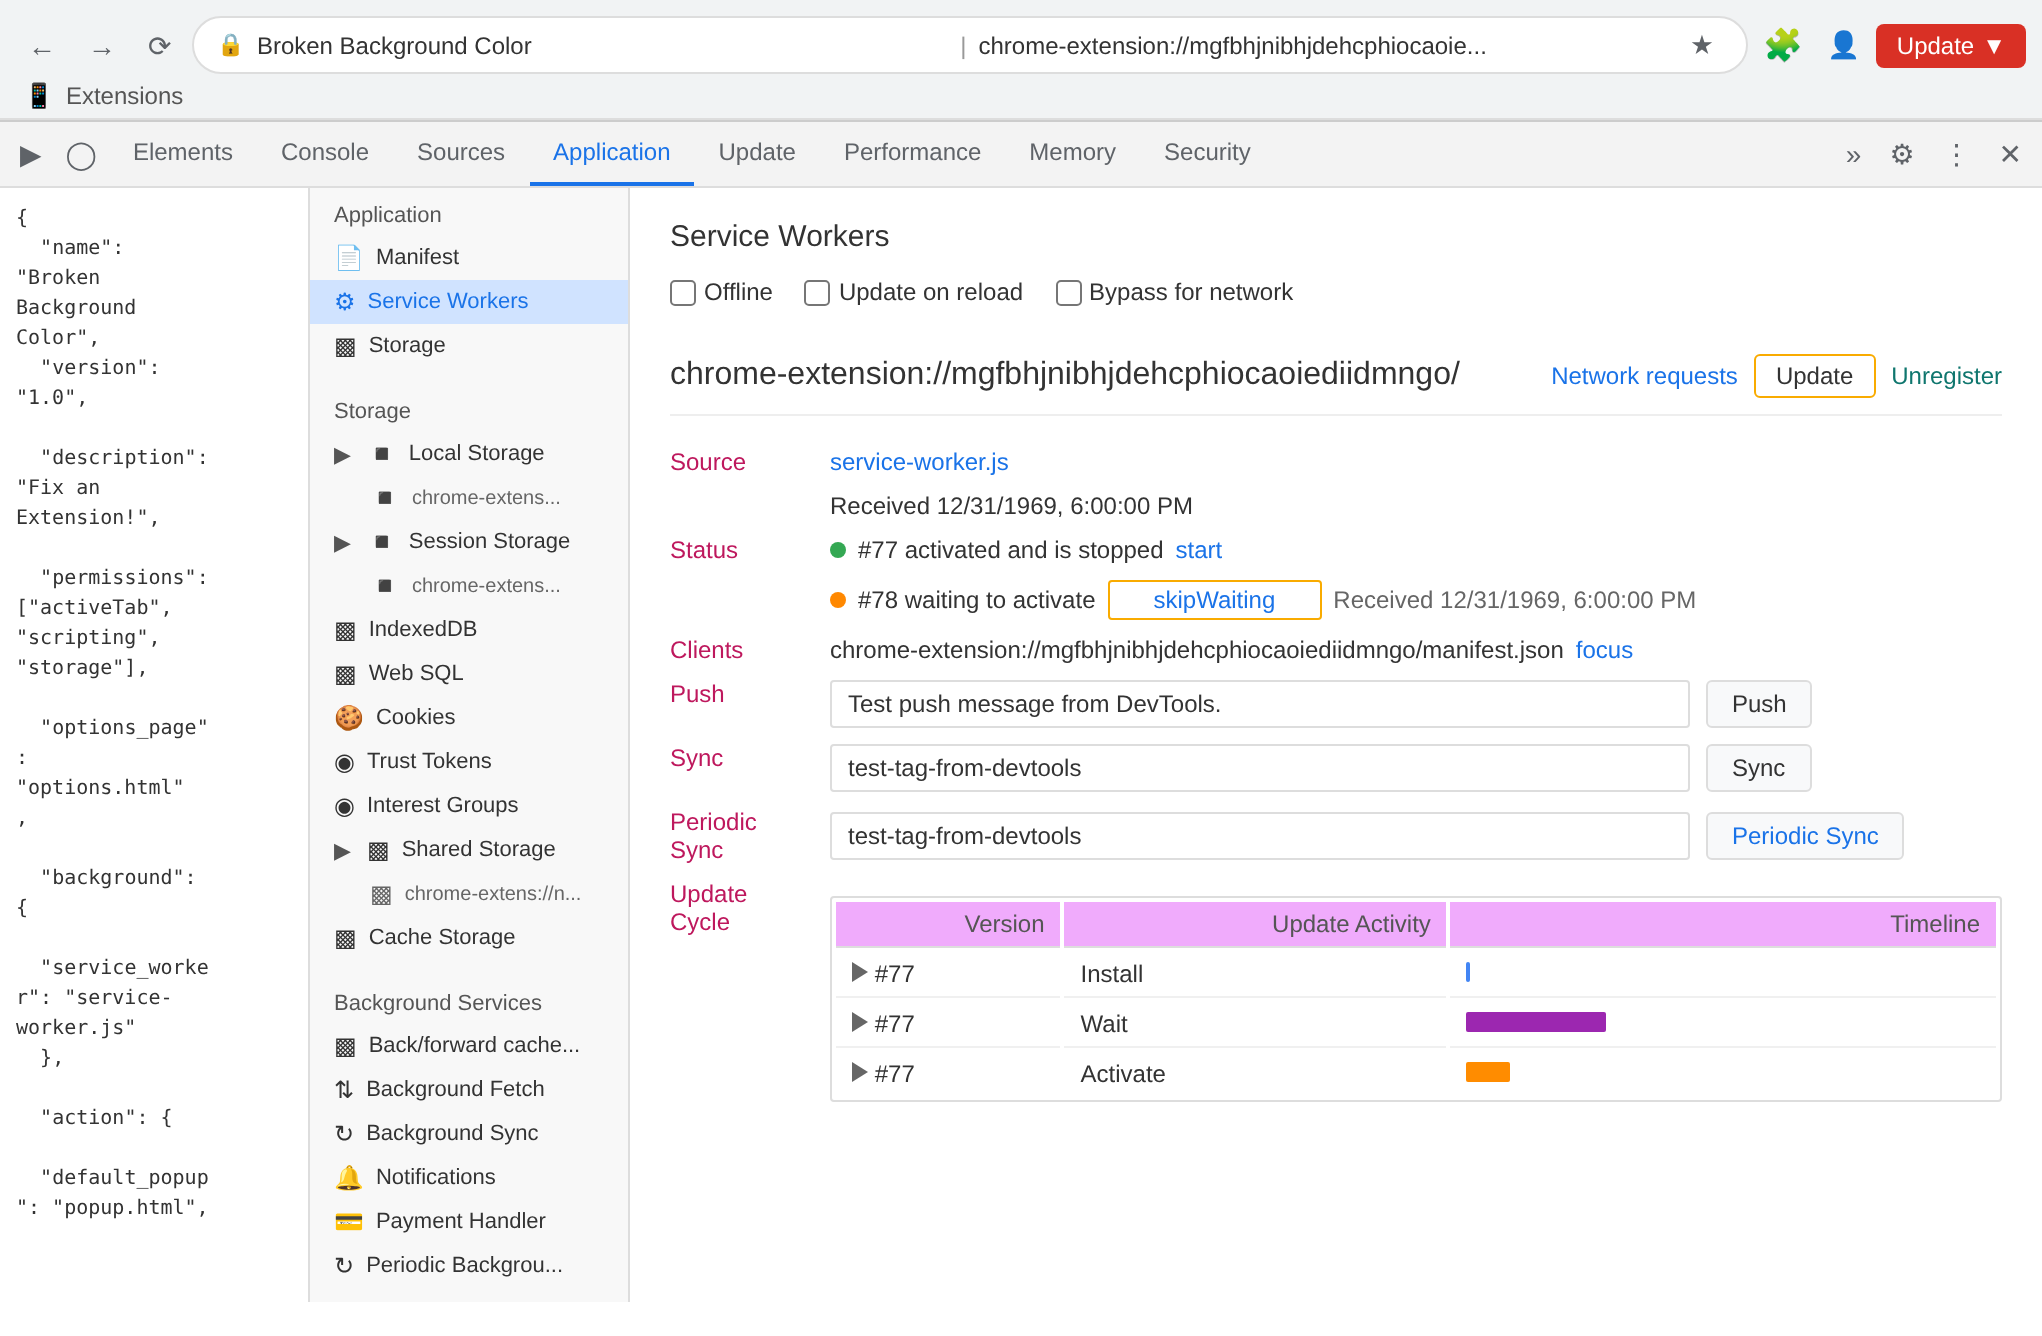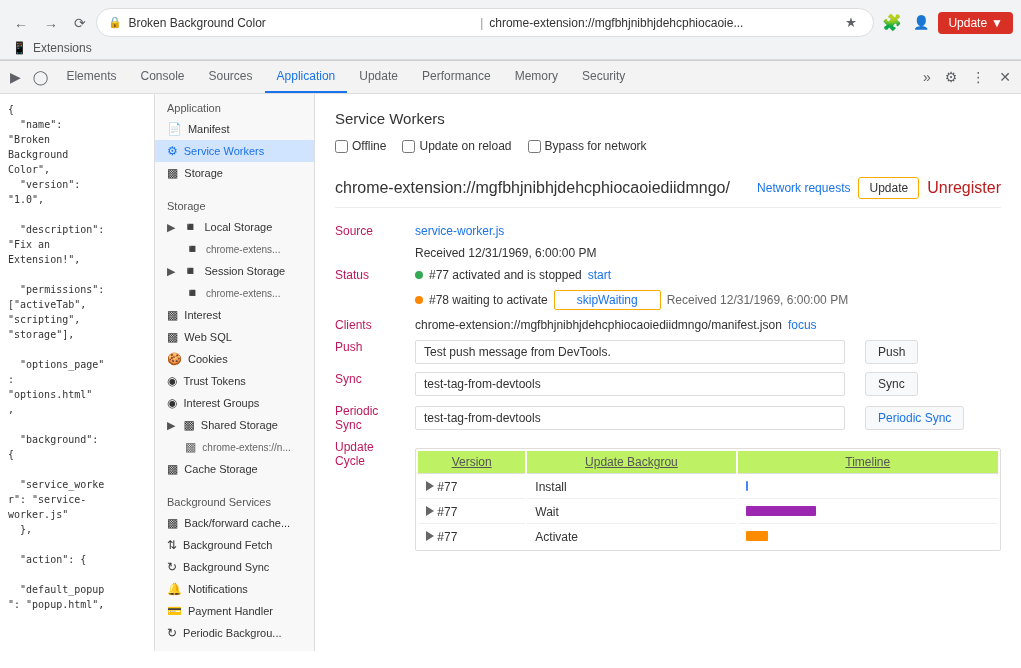--- a/index.html
+++ b/index.html
@@ -44,42 +44,42 @@
     
     .main-content { flex: 1; overflow-y: auto; padding: 16px 20px; background: #fff; }
     .sw-title { font-size: 15px; font-weight: 400; color: #333; margin-bottom: 12px; }
     .sw-options { display: flex; align-items: center; gap: 16px; margin-bottom: 16px; }
     .sw-checkbox-label { display: flex; align-items: center; gap: 4px; font-size: 12px; color: #333; cursor: pointer; }
     .sw-url-bar { display: flex; align-items: center; justify-content: space-between; padding: 8px 0; border-bottom: 1px solid #eee; margin-bottom: 12px; }
     .sw-url { font-size: 16px; color: #333; }
     .sw-url-actions { display: flex; align-items: center; gap: 8px; }
     .sw-url-link { font-size: 12px; color: #1a73e8; text-decoration: none; cursor: pointer; }
     .sw-update-btn { border: 1.5px solid #f9ab00; background: #fff; color: #333; padding: 3px 10px; border-radius: 3px; font-size: 12px; cursor: pointer; }
-    .sw-unregister-btn { background: none; border: none; color: #b91c1c; font-size: 16px; cursor: pointer; }
+    .sw-unregister-btn { background: none; border: none; color: #0f766e; font-size: 12px; cursor: pointer; }
 
     .info-grid { display: grid; grid-template-columns: 80px 1fr; gap: 0; }
     .info-label { font-size: 12px; color: #be185d; padding: 4px 8px 4px 0; text-align: left; }
     .info-value { font-size: 12px; color: #333; padding: 4px 0; display: flex; align-items: center; gap: 6px; }
     .info-link { color: #1a73e8; text-decoration: none; cursor: pointer; }
 
     .status-dot { width: 8px; height: 8px; border-radius: 50%; flex-shrink: 0; }
     .status-dot.green { background: #34a853; }
     .status-dot.orange { background: #ff8800; }
 
     .start-link, .skip-link, .focus-link { color: #1a73e8; text-decoration: none; cursor: pointer; font-size: 12px; }
     .skip-link { border: 1.5px solid #f9ab00; padding: 2px 22px; border-radius: 2px; }
 
-    .input-row { display: flex; align-items: center; gap: 20px; justify-content: flex-end; }
+    .input-row { display: flex; align-items: center; gap: 8px; justify-content: flex-end; }
     .sw-input { border: 1px solid #ddd; padding: 4px 8px; font-size: 12px; color: #333; border-radius: 2px; width: 430px; }
     .action-btn { background: #f8f9fa; border: 1px solid #ddd; padding: 4px 12px; font-size: 12px; color: #333; border-radius: 3px; cursor: pointer; white-space: nowrap; }
     .periodic-sync-btn { color: #1a73e8; font-weight: 500; }
 
     .update-cycle { margin-top: 8px; }
     .cycle-table { border: 1px solid #ddd; border-radius: 2px; width: 100%; font-size: 12px; }
-    .cycle-table th { background: #bef264; padding: 4px 8px; text-align: center; font-weight: 500; color: #555; border-bottom: 1px solid #ddd; text-decoration: underline; }
+    .cycle-table th { background: #f0abfc; padding: 4px 8px; text-align: right; font-weight: 500; color: #555; border-bottom: 1px solid #ddd; }
     .cycle-table td { padding: 4px 8px; border-bottom: 1px solid #f0f0f0; color: #333; vertical-align: middle; }
     .cycle-table tr:last-child td { border-bottom: none; }
     .bar-container { height: 12px; position: relative; width: 120px; }
     .bar { height: 10px; border-radius: 1px; }
     .bar-blue { background: #4285f4; width: 2px; }
     .bar-purple { background: #9c27b0; width: 70px; }
     .bar-orange { background: #ff8c00; width: 22px; }
     .triangle { display: inline-block; width: 0; height: 0; border-style: solid; }
     .triangle-right { border-width: 5px 0 5px 8px; border-color: transparent transparent transparent #666; cursor: pointer; }
   </style>
@@ -209,21 +209,21 @@
         <span class="icon">◾</span>
         <span class="item-text">Session Storage</span>
       </div>
       <div class="sidebar-item sidebar-sub2">
         <span class="icon">◾</span>
         <span class="item-text">chrome-extens...</span>
       </div>
 
       <div class="sidebar-item">
         <span class="icon">▩</span>
-        <span class="item-text">Interest</span>
+        <span class="item-text">IndexedDB</span>
       </div>
 
       <div class="sidebar-item">
         <span class="icon">▩</span>
         <span class="item-text">Web SQL</span>
       </div>
 
       <div class="sidebar-item">
         <span class="icon">🍪</span>
         <span class="item-text">Cookies</span>
@@ -366,21 +366,21 @@
             <button class="action-btn periodic-sync-btn">Periodic Sync</button>
           </div>
         </div>
 
         <div class="info-label">Update Cycle</div>
         <div class="info-value update-cycle">
           <table class="cycle-table">
             <thead>
               <tr>
                 <th>Version</th>
-                <th>Update Backgrou</th>
+                <th>Update Activity</th>
                 <th>Timeline</th>
               </tr>
             </thead>
             <tbody>
               <tr>
                 <td>
                   <span class="triangle triangle-right"></span>
                   <span>#77</span>
                 </td>
                 <td>Install</td>

